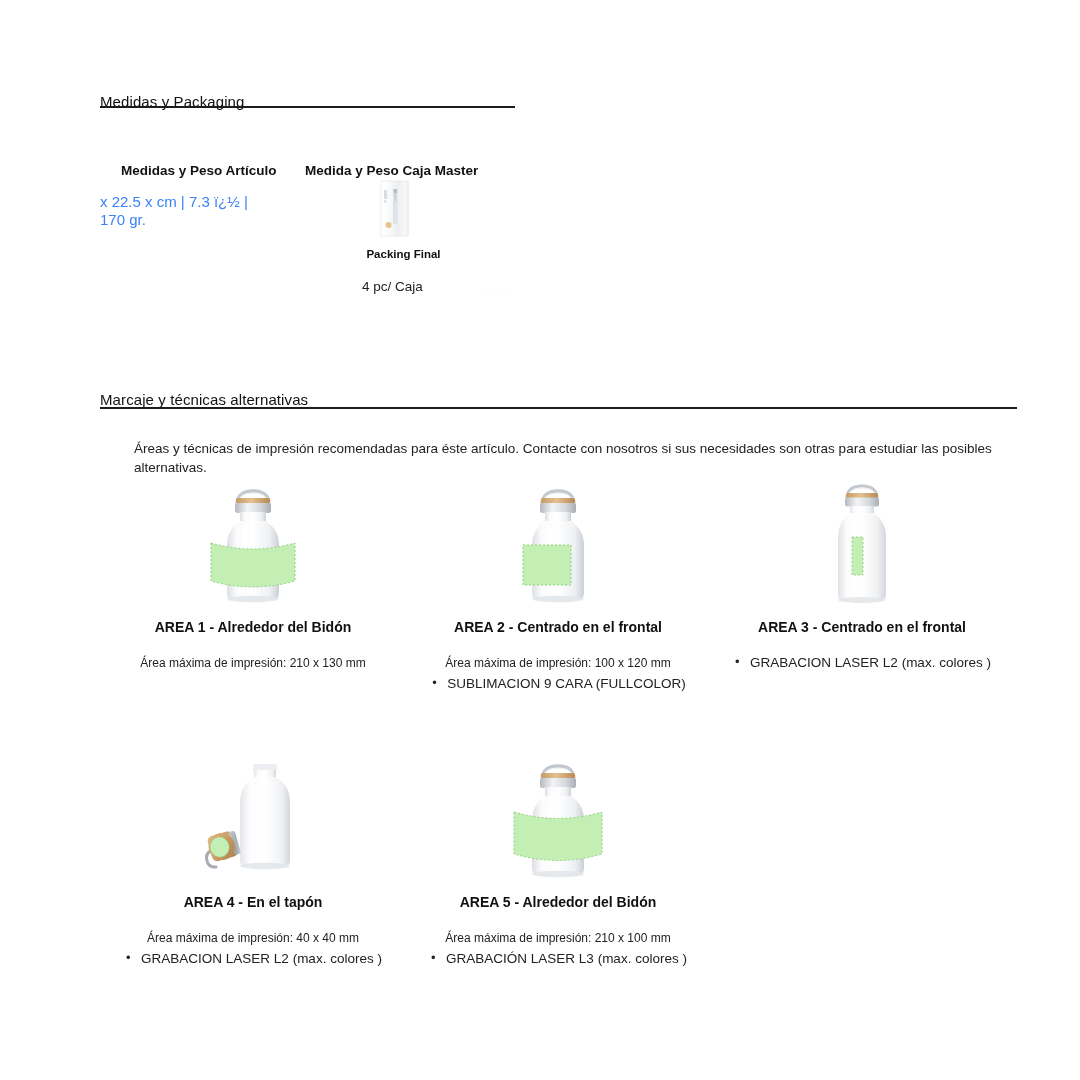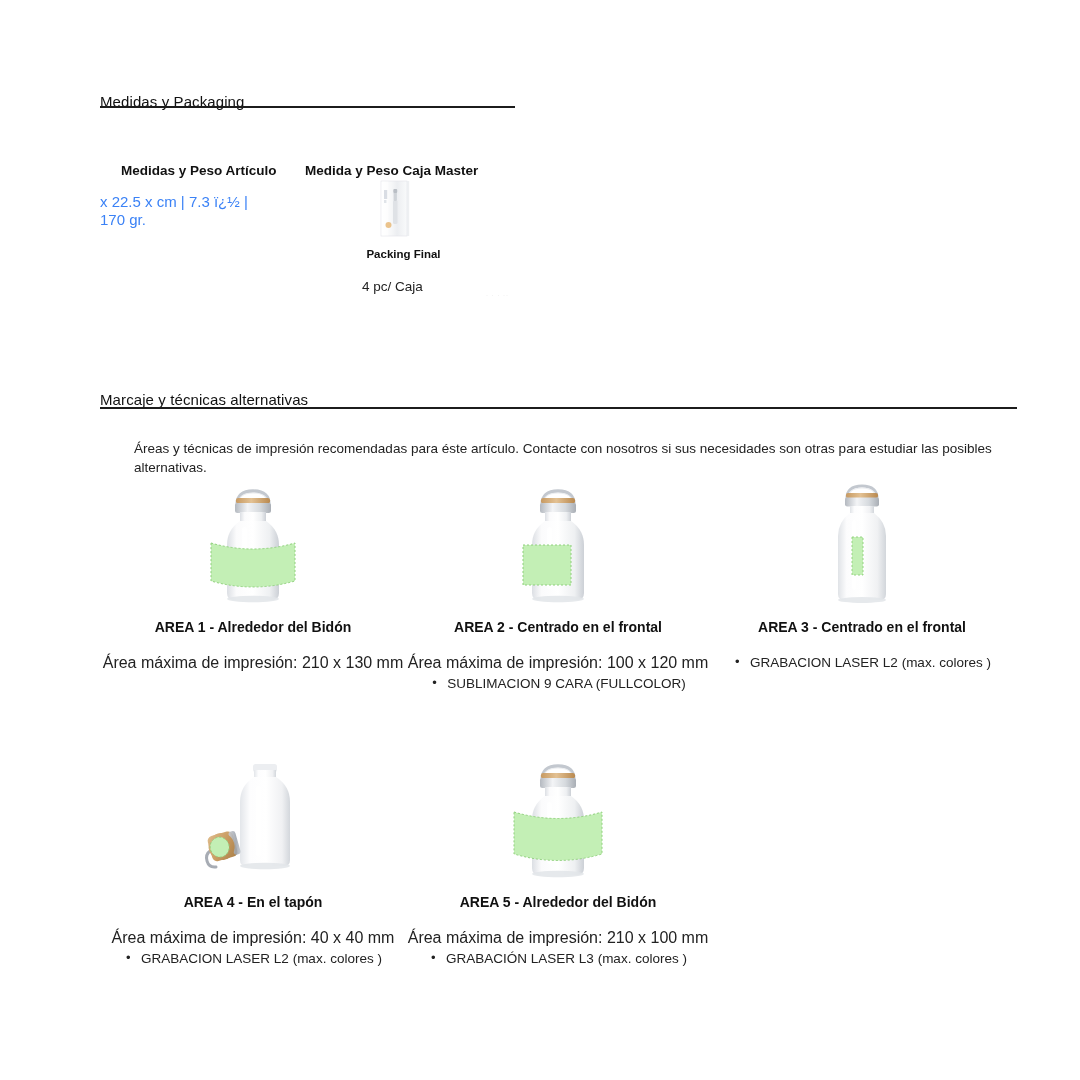--- a/index.html
+++ b/index.html
@@ -101,21 +101,21 @@
     margin-bottom: 14px;
   }
   .area-title {
     font-size: 14px;
     font-weight: bold;
     color: #111111;
     margin-bottom: 18px;
     white-space: nowrap;
   }
   .area-max {
-    font-size: 16px;
+    font-size: 12px;
     line-height: 20px;
     color: #222222;
     margin: 0 0 1px 0;
   }
   .area-tech-list {
     margin: 0;
     padding: 0;
     list-style: none;
     text-align: left;
     display: inline-block;

